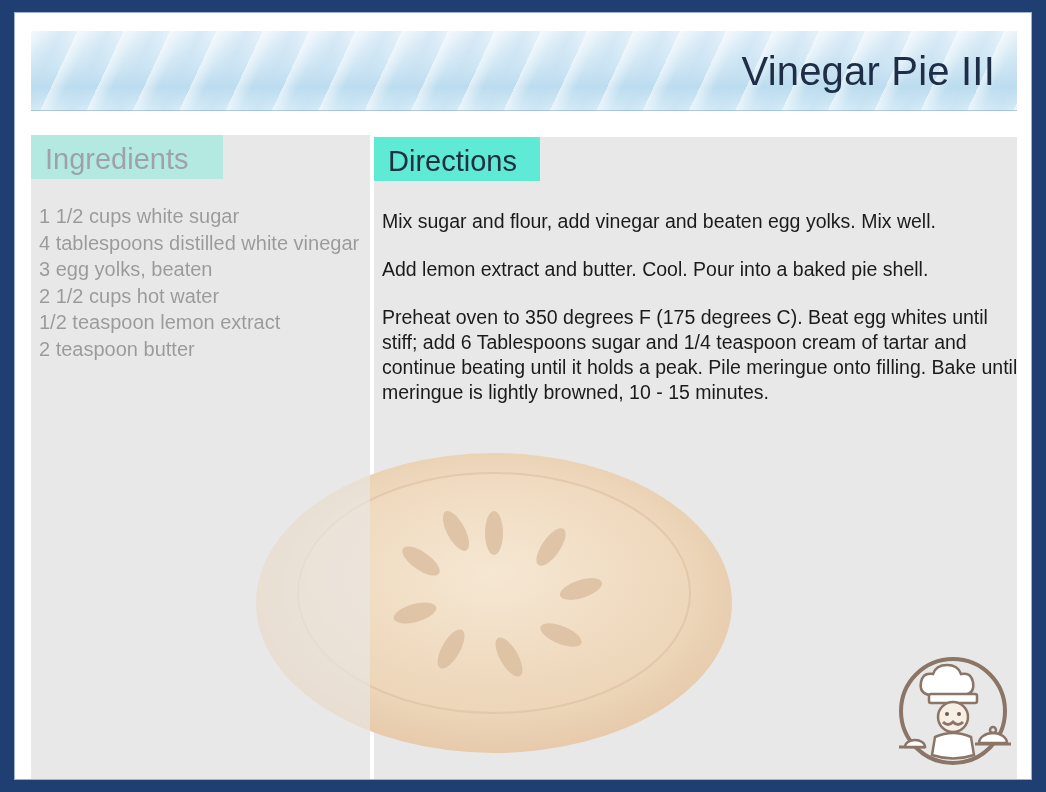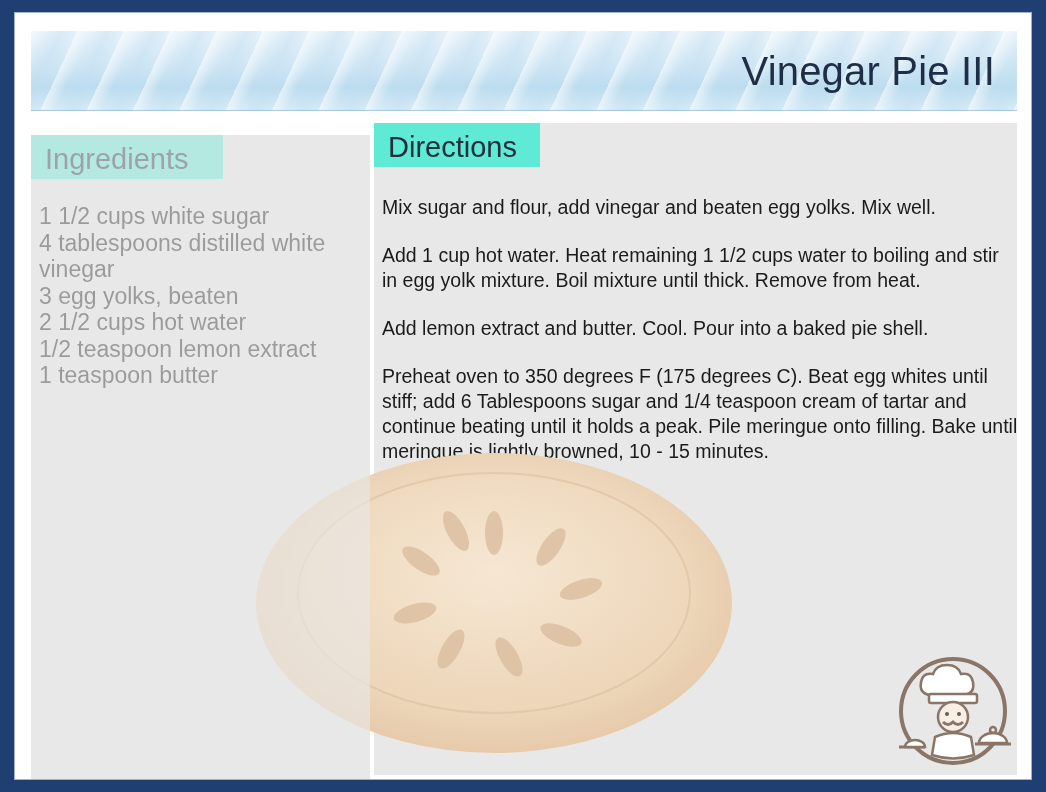--- a/index.html
+++ b/index.html
@@ -57,21 +57,21 @@
     position: absolute;
     left: 16px;
     top: 122px;
     width: 339px;
     height: 652px;
     background: #e8e8e8;
   }
   .col-directions {
     position: absolute;
     left: 359px;
-    top: 110px;
+    top: 124px;
     width: 643px;
     height: 652px;
     background: #e8e8e8;
   }
 
   .head-tab {
     position: absolute;
     left: 0;
     top: 0;
     background: #5eead4;
@@ -89,21 +89,21 @@
     top: 2px;
   }
   .tab-ing { width: 192px; }
   .tab-dir { width: 166px; }
 
   .ing-body {
     position: absolute;
     left: 8px;
     top: 68px;
     width: 326px;
-    font-size: 23px;
+    font-size: 20px;
     color: #1b1b1b;
     line-height: 26.5px;
   }
   .ing-body .line {
     white-space: normal;
   }
 
   .dir-body {
     position: absolute;
     left: 8px;
@@ -161,31 +161,30 @@
   <div class="col-ingredients">
     <div class="head-tab tab-ing">
       <span class="head-text">Ingredients</span>
     </div>
     <div class="ing-body">
       <div class="line">1 1/2 cups white sugar</div>
       <div class="line">4 tablespoons distilled white vinegar</div>
       <div class="line">3 egg yolks, beaten</div>
       <div class="line">2 1/2 cups hot water</div>
       <div class="line">1/2 teaspoon lemon extract</div>
-      <div class="line">1 teaspoon butter</div>
+      <div class="line">2 teaspoon butter</div>
     </div>
   </div>
 
   <div class="col-directions">
     <div class="head-tab tab-dir">
       <span class="head-text">Directions</span>
     </div>
     <div class="dir-body">
       <p>Mix sugar and flour, add vinegar and beaten egg yolks.  Mix well.</p>
-      <p>Add 1 cup hot water.  Heat remaining 1 1/2 cups water to boiling and stir in egg yolk mixture.   Boil mixture until thick.  Remove from heat.</p>
       <p>Add lemon extract and butter.  Cool.  Pour into a baked pie shell.</p>
       <p>Preheat oven to 350 degrees F (175 degrees C).  Beat egg whites until stiff; add 6 Tablespoons sugar and 1/4 teaspoon cream of tartar and continue beating until it holds a peak.  Pile meringue onto filling.  Bake until meringue is lightly browned, 10 - 15 minutes.</p>
     </div>
   </div>
 
   <div class="pie-wrap">
     <svg width="486" height="320" viewBox="0 0 486 320" aria-hidden="true">
       <defs>
         <radialGradient id="crustGrad" cx="50%" cy="45%" r="62%">
           <stop offset="0%" stop-color="#f3dfc8"></stop>

